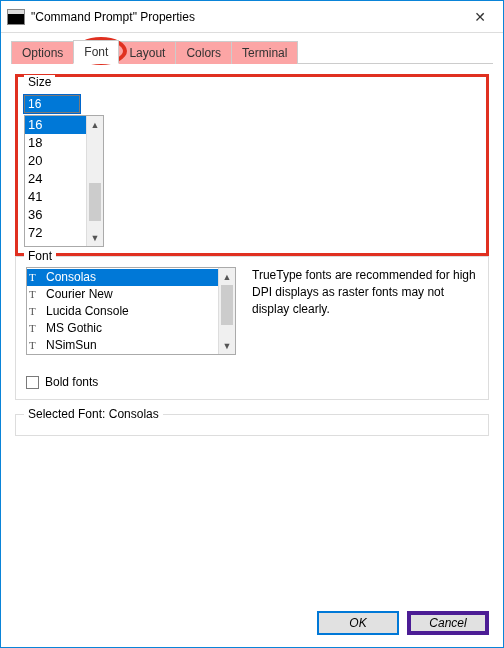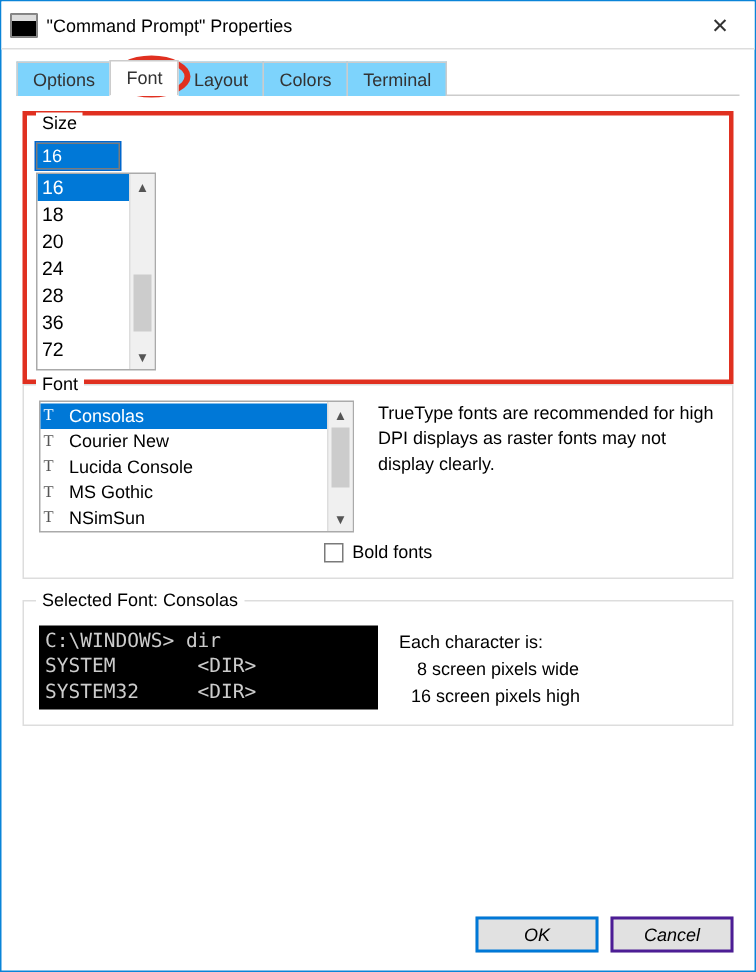--- a/index.html
+++ b/index.html
@@ -62,21 +62,21 @@
   .tabs {
     display: flex;
     margin: 6px 10px 0 10px;
     border-bottom: 1px solid #ccc;
     align-items: flex-end;
   }
   .tab {
     padding: 4px 10px;
     border: 1px solid #ccc;
     border-bottom: none;
-    background: #7dd3fc;
+    background: #fca5a5;
     margin-right: -1px;
     cursor: pointer;
     font-size: 12px;
     position: relative;
     top: 1px;
     color: #333;
   }
   .tab.active {
     background: #fff;
     border-bottom: 1px solid #fff;
@@ -229,22 +229,21 @@
     font-size: 11px;
     font-family: "Times New Roman", serif;
     color: #555;
     margin-right: 3px;
   }
   .sel .tt { color: #fff; }
   .font-desc { flex: 1; font-size: 12px; line-height: 1.4; }
   .checkbox-row {
     display: flex;
     align-items: center;
-    margin-top: 6px;
-    justify-content: center;
+    margin-top: 20px;
   }
   .checkbox {
     width: 13px;
     height: 13px;
     border: 1px solid #7a7a7a;
     margin-right: 6px;
   }
   .sample-row { display: flex; gap: 14px; margin-top: 6px; }
   .sample {
     background: #000;
@@ -261,21 +260,21 @@
   .sample-desc { flex: 1; font-size: 12px; line-height: 1.5; padding-top: 2px; }
   .buttons {
     position: absolute;
     bottom: 12px;
     right: 14px;
     display: flex;
     gap: 8px;
     font-style: italic;
   }
   .btn {
-    border: 2px solid #4c1d95;
+    border: 4px solid #4c1d95;
     background: #e1e1e1;
     width: 82px;
     height: 24px;
     display: flex;
     align-items: center;
     justify-content: center;
     font-size: 12px;
     cursor: pointer;
   }
   .btn.primary {
@@ -311,21 +310,21 @@
     <div class="row-top">
       <div class="size-box">
         <span class="legend">Size</span>
         <input class="size-input" value="16" style="">
         <div class="size-list">
           <div class="size-items">
             <div class="sel">16</div>
             <div>18</div>
             <div>20</div>
             <div>24</div>
-            <div>28</div>
+            <div>41</div>
             <div>36</div>
             <div>72</div>
           </div>
           <div class="vscroll">
             <div class="arrow">▲</div>
             <div class="track">
               <div class="thumb" style="top:50px;height:38px"></div>
             </div>
             <div class="arrow">▼</div>
           </div>
@@ -371,30 +370,20 @@
         <div class="font-desc">TrueType fonts are recommended for high DPI displays as raster fonts may not display clearly.</div>
       </div>
       <div class="checkbox-row">
         <div class="checkbox"></div>
         <span>Bold fonts</span>
       </div>
     </div>
 
     <div class="group">
       <span class="legend">Selected Font: Consolas</span>
-      <div class="sample-row">
-        <div class="sample"><span>C:\WINDOWS&gt; dir</span>
-<span>SYSTEM       &lt;DIR&gt;</span>
-<span>SYSTEM32     &lt;DIR&gt;</span></div>
-        <div class="sample-desc">
-          <div>Each character is:</div>
-          <div style="padding-left:12px">8 screen pixels wide</div>
-          <div style="padding-left:8px">16 screen pixels high</div>
-        </div>
-      </div>
     </div>
 
     <div class="buttons">
       <div class="btn primary">OK</div>
       <div class="btn">Cancel</div>
     </div>
 
   </div>
 </div>
 

